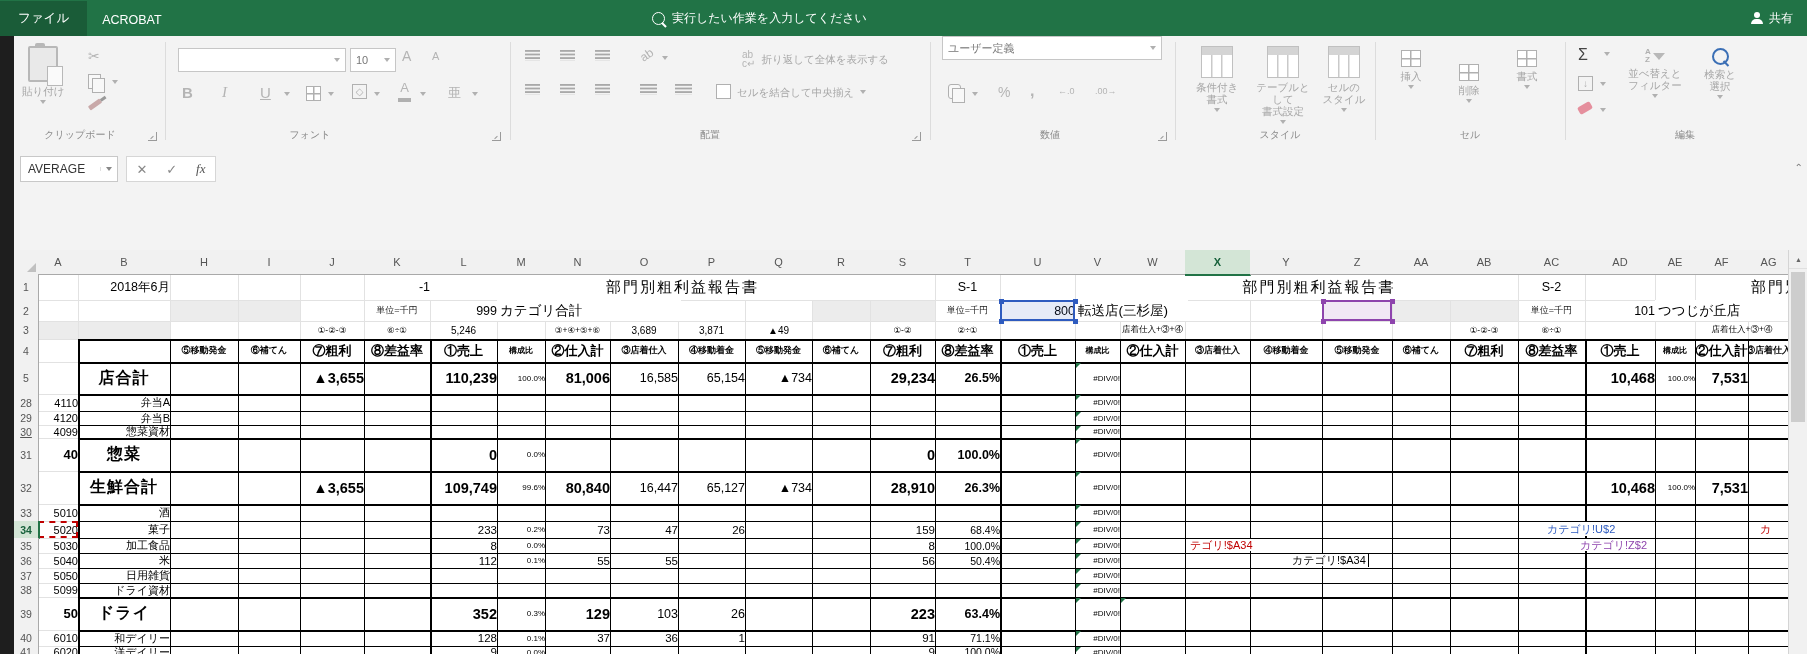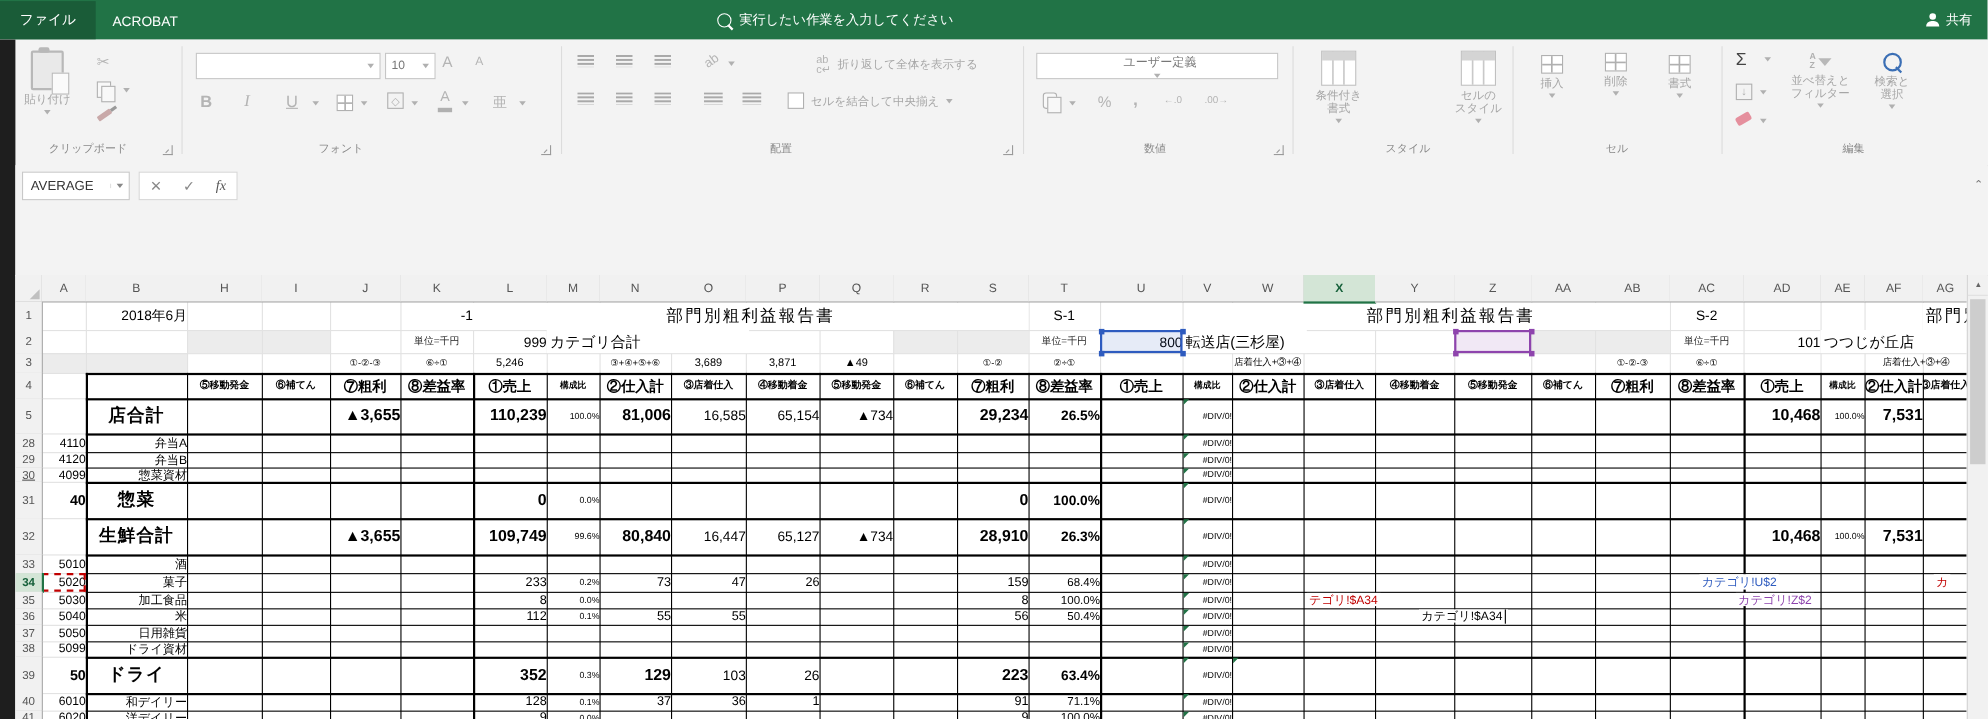--- a/index.html
+++ b/index.html
@@ -244,21 +244,21 @@
     </div>
   <div style="position:absolute;left:716px;top:48px;display:flex;align-items:center;gap:6px;">
     <span class="gridic" style="background:#fff"></span>
     <span class="rlab">セルを結合して中央揃え</span>
     <span class="dar"></span>
   </div>
   <div class="glabel" style="left:660px;width:100px;">配置</div>
   <div class="launch" style="left:912px;"></div>
   <div class="gsep" style="left:930px;"></div>
 
-  <div class="combo" style="left:942px;top:12px;width:218px;height:22px;flex-direction:column;">
+  <div class="combo" style="left:942px;top:0;width:218px;height:22px;">
     <span class="cv">ユーザー定義</span>
       <span class="ca">
         <span class="dar"></span>
       </span>
   </div>
   <div class="rbtn" style="left:948px;top:48px;">
       <span class="copyic" style="border-radius:3px"></span>
     </div>
   <div class="rbtn" style="left:972px;top:56px;">
       <span class="dar"></span>
@@ -278,35 +278,41 @@
   <div class="glabel" style="left:1000px;width:100px;">数値</div>
   <div class="launch" style="left:1158px;"></div>
   <div class="gsep" style="left:1175px;"></div>
 
   <div class="rbtn" style="left:1188px;top:10px;width:58px;">
     <span class="bigic"></span>
     <span class="rlab">条件付き
 書式</span>
       <span class="dar"></span>
   </div>
+  <div class="rbtn" style="left:1252px;top:10px;width:62px;">
+    <span class="bigic"></span>
+    <span class="rlab">テーブルとして
+書式設定</span>
+      <span class="dar"></span>
+  </div>
   <div class="rbtn" style="left:1318px;top:10px;width:52px;">
     <span class="bigic"></span>
     <span class="rlab">セルの
 スタイル</span>
       <span class="dar"></span>
   </div>
   <div class="glabel" style="left:1230px;width:100px;">スタイル</div>
   <div class="gsep" style="left:1375px;"></div>
 
   <div class="rbtn" style="left:1388px;top:14px;width:46px;">
     <span class="gridic" style="width:18px;height:15px"></span>
     <span class="rlab">挿入</span>
       <span class="dar"></span>
   </div>
-  <div class="rbtn" style="left:1446px;top:12px;width:46px;">
+  <div class="rbtn" style="left:1446px;top:28px;width:46px;">
     <span class="gridic" style="width:18px;height:15px"></span>
     <span class="rlab">削除</span>
       <span class="dar"></span>
   </div>
   <div class="rbtn" style="left:1504px;top:14px;width:46px;">
     <span class="gridic" style="width:18px;height:15px"></span>
     <span class="rlab">書式</span>
       <span class="dar"></span>
   </div>
   <div class="glabel" style="left:1420px;width:100px;">セル</div>

